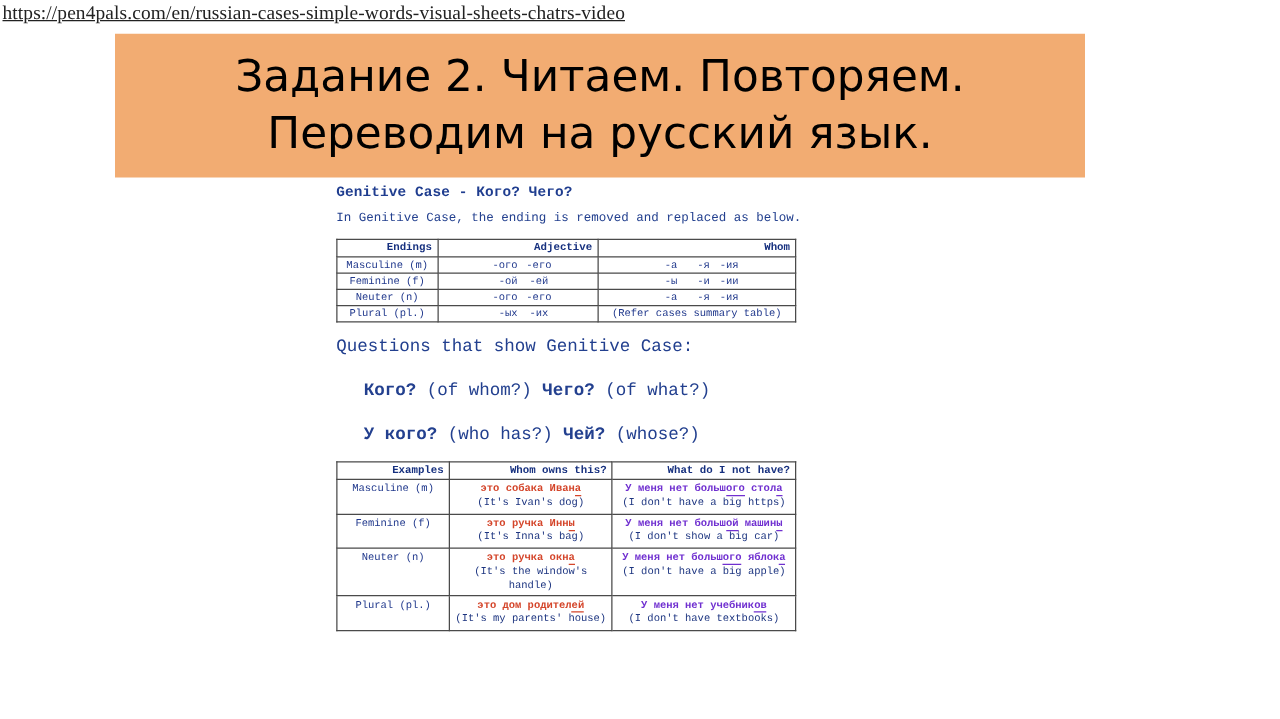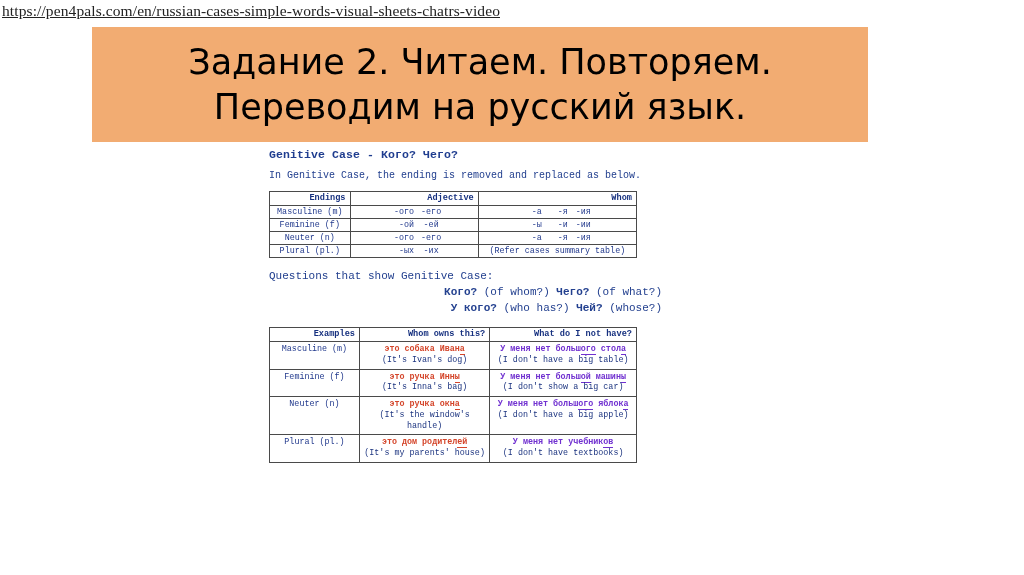--- a/index.html
+++ b/index.html
@@ -96,27 +96,26 @@
   #tab1 { width: 368px; }
   #tab1 td.c0, #tab1 th.c0 { width: 74px; }
   #tab1 td.c1, #tab1 th.c1 { width: 126px; }
   #tab1 td.c2, #tab1 th.c2 { width: 160px; }
   .endcell span { display: inline-block; }
   .e1 { width: 34px; }
   .n1 { width: 26px; }
   .n2 { width: 26px; }
   #questions {
     margin: 12px 0 0 7px;
-    font-size: 11px;
+    font-size: 14px;
     color: #23408f;
   }
   #questions .qline {
     margin-left: 22px;
-    margin-top: 4px;
-    text-align: right;
+    margin-top: 19px;
   }
   #questions .q-label {
     margin-left: 0;
     margin-bottom: 2px;
   }
   #questions b { font-weight: bold; }
   #tab2 {
     margin-top: 13px;
     width: 368px;
     font-size: 8.4px;
@@ -205,21 +204,21 @@
       </thead>
       <tbody>
         <tr>
           <td class="c0">Masculine (m)</td>
           <td class="c1">
             <span class="ru-own"><span>это собака Иван</span><span class="ul">а</span></span><br>
             <span class="gloss">(It's Ivan's dog)</span>
           </td>
           <td class="c2">
             <span class="ru-neg"><span>У меня нет больш</span><span class="ul">ого</span> <span>стол</span><span class="ul">а</span></span><br>
-            <span class="gloss">(I don't have a big table)</span>
+            <span class="gloss">(I don't have a big https)</span>
           </td>
         </tr>
         <tr>
           <td class="c0">Feminine (f)</td>
           <td class="c1">
             <span class="ru-own"><span>это ручка Инн</span><span class="ul">ы</span></span><br>
             <span class="gloss">(It's Inna's bag)</span>
           </td>
           <td class="c2">
             <span class="ru-neg"><span>У меня нет больш</span><span class="ul">ой</span> <span>машин</span><span class="ul">ы</span></span><br>

